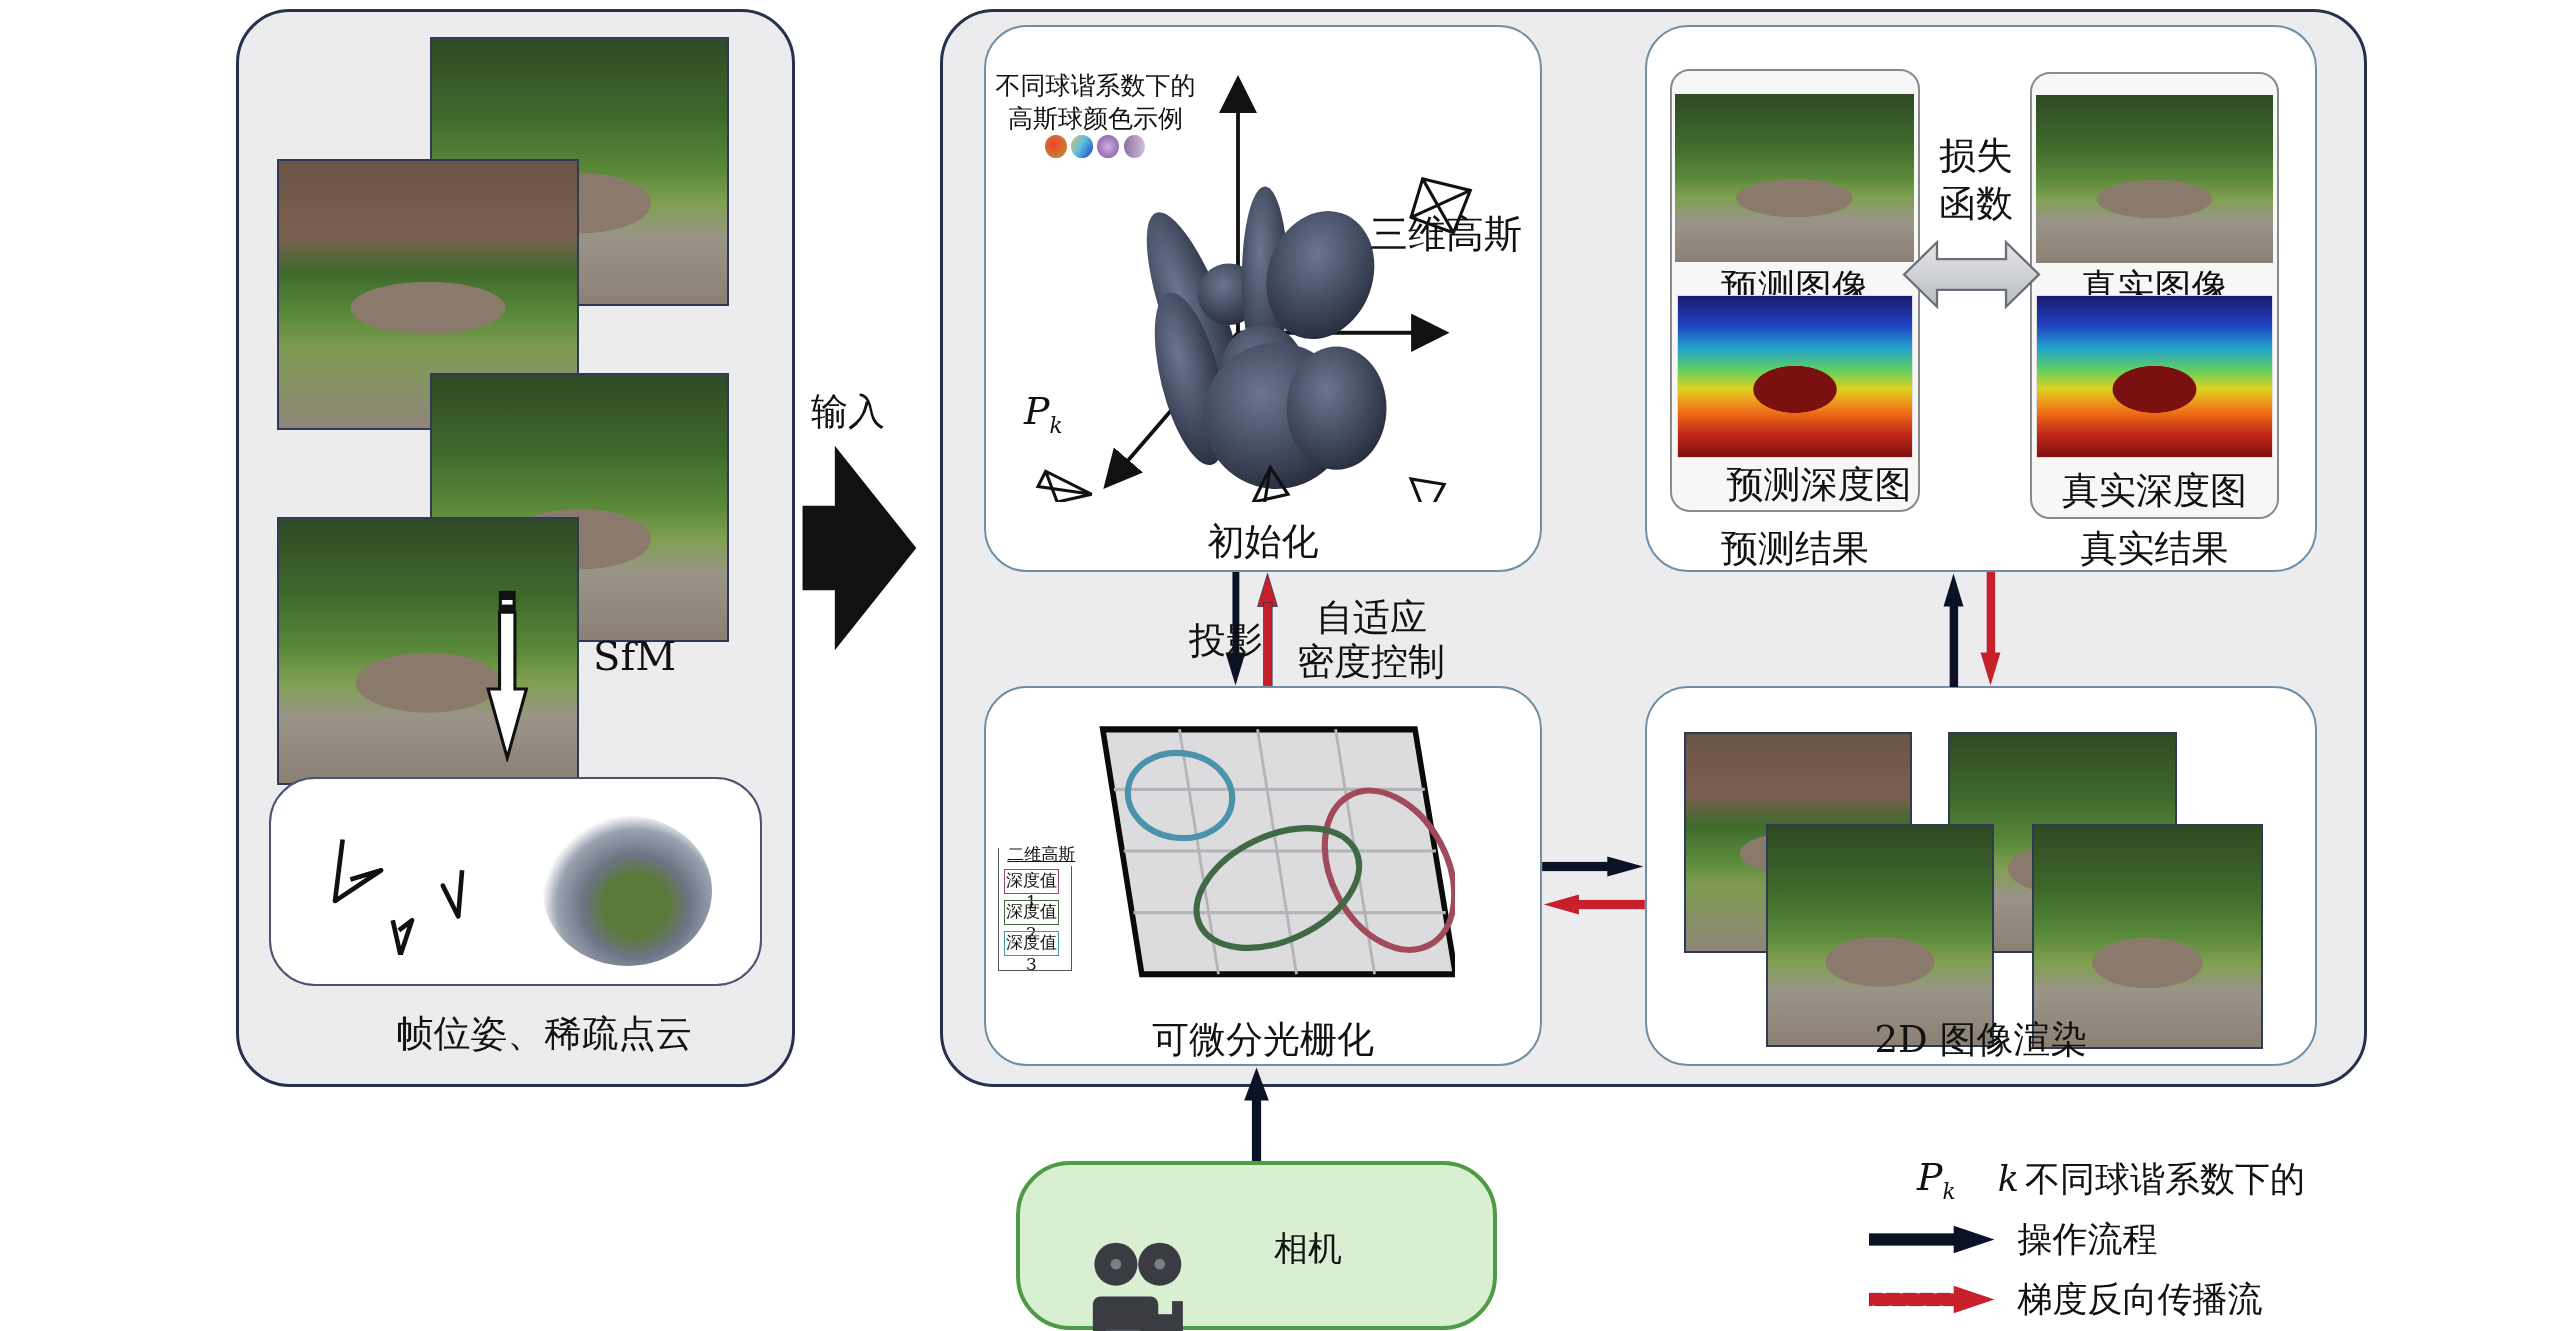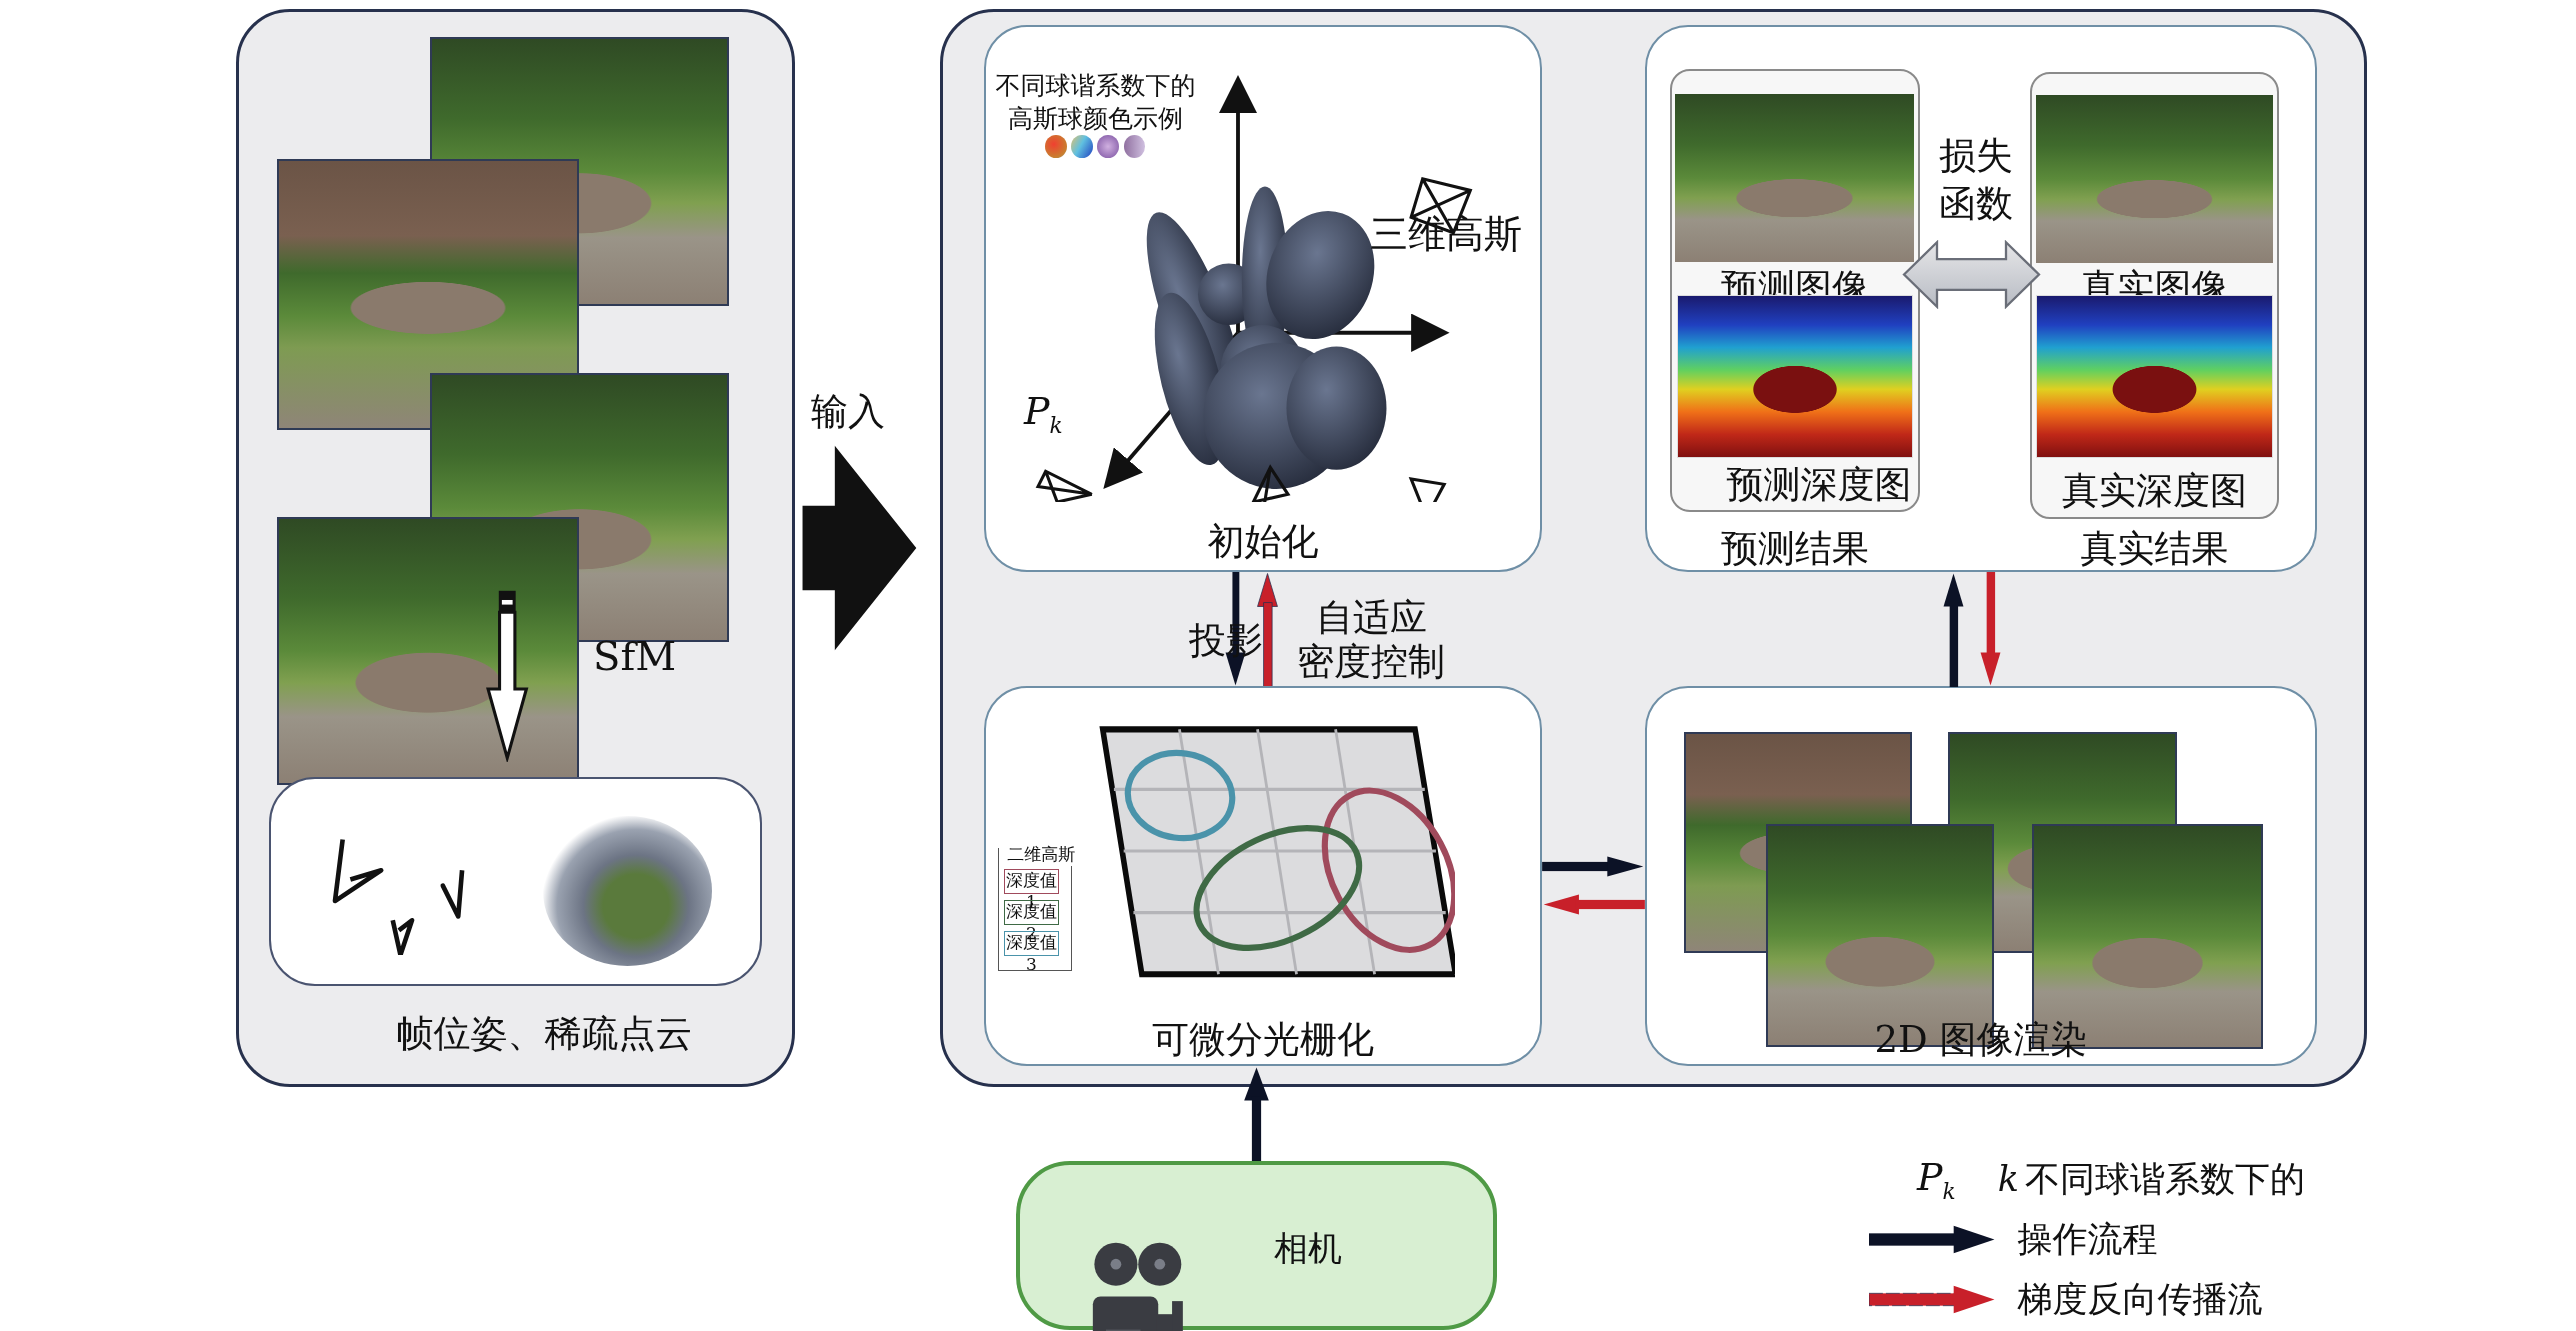--- a/index.html
+++ b/index.html
@@ -150,21 +150,21 @@
     <line x1="348" y1="12" x2="404" y2="330"></line>
     <line x1="30" y1="90" x2="476" y2="90"></line>
     <line x1="44" y1="170" x2="492" y2="170"></line>
     <line x1="58" y1="250" x2="506" y2="250"></line>
   </g>
   <ellipse cx="113" cy="98" rx="68" ry="55" transform="rotate(8 113 98)" fill="none" stroke="#4a93aa" stroke-width="8"></ellipse>
   <ellipse cx="385" cy="195" rx="75" ry="110" transform="rotate(-28 385 195)" fill="none" stroke="#a04a5c" stroke-width="8"></ellipse>
   <ellipse cx="240" cy="218" rx="112" ry="68" transform="rotate(-25 240 218)" fill="none" stroke="#3f6a45" stroke-width="8"></ellipse>
 </svg>
 <div class="abs" style="left:998px;top:848px;width:74px;height:123px;border:1.5px solid #555;border-top:none;box-sizing:border-box;"></div>
-<div class="label" style="left:1005px;top:843px;font-size:17px;background:#fff;padding:0 2.3px;">二维高斯</div>
+<div class="label" style="left:1005px;top:843px;font-size:17px;background:#fff;padding:0 2.3px;text-decoration:underline;">二维高斯</div>
 <div class="abs" style="left:1004px;top:869px;width:55px;height:25px;font-size:17px;border:1.5px solid #a04a5c;box-sizing:border-box;text-align:center;line-height:21.6px;">深度值 1</div>
 <div class="abs" style="left:1004px;top:900px;width:55px;height:25px;font-size:17px;border:1.5px solid #3f6a45;box-sizing:border-box;text-align:center;line-height:21.6px;">深度值 2</div>
 <div class="abs" style="left:1004px;top:931px;width:55px;height:25px;font-size:17px;border:1.5px solid #4a93aa;box-sizing:border-box;text-align:center;line-height:21.6px;">深度值 3</div>
 <div class="label" style="left:984px;width:558px;top:1015px;">可微分光栅化</div>
 
 <svg class="abs" style="left:1542px;top:855px;" width="103" height="23" viewBox="0 0 134 30">
   <rect x="0" y="9" width="90" height="12" fill="#0c1226"></rect>
     <path d="M85 2 L132 15 L85 28 Z" fill="#0c1226"></path>
 </svg>
 <svg class="abs" style="left:1542px;top:893px;" width="103" height="23" viewBox="0 0 134 30">

